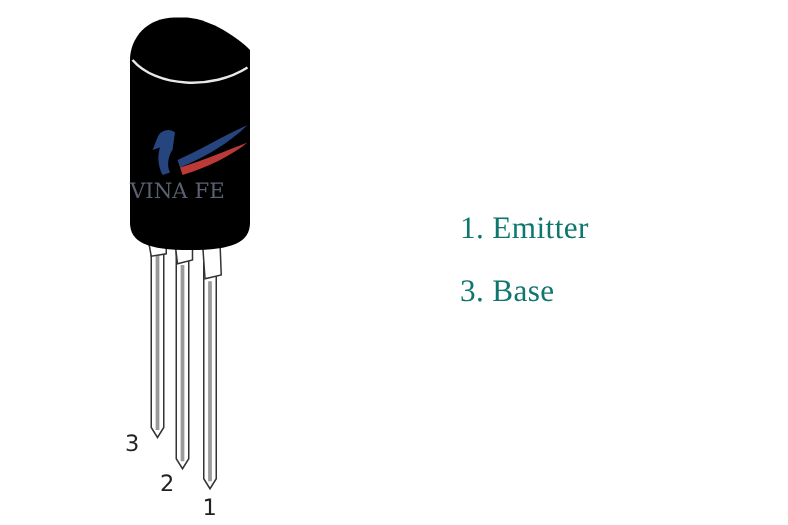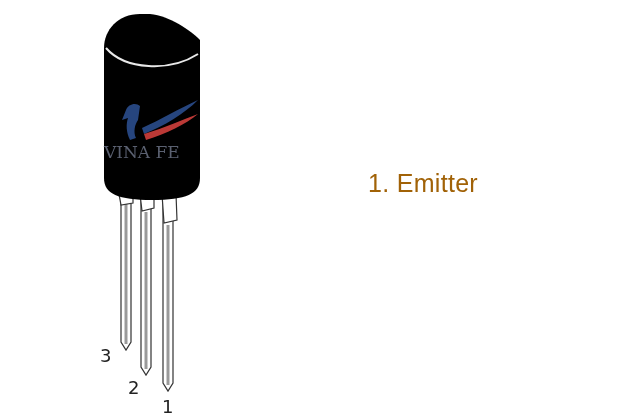--- a/index.html
+++ b/index.html
@@ -1,20 +1,20 @@
 <!DOCTYPE html>
 <html><head>
 <meta charset="utf-8">
 <style>
   html, body { margin:0; padding:0; background:#ffffff; }
   body { width:630px; height:420px; position:relative; overflow:hidden; font-family:"Liberation Sans", sans-serif; }
   .diagram { position:absolute; left:0; top:0; width:630px; height:420px; }
   .pin-num { position:absolute; font-size:18px; color:#222; font-family:"DejaVu Sans", sans-serif; }
   .legend { position:absolute; left:368px; top:162px; }
-  .legend-item { font-family:Liberation Sans, sans-serif; font-size:25px; color:#a16207; height:51px; line-height:42px; letter-spacing:0.3px; }
+  .legend-item { font-family:Liberation Serif, serif; font-size:25px; color:#0f766e; height:51px; line-height:42px; letter-spacing:0.3px; }
   .wm { font-family:"DejaVu Serif", serif; }
 </style>
 </head>
 <body>
 
 <div class="diagram">
   <svg width="630" height="420" viewBox="0 0 630 420">
 
     <g fill="#ffffff" stroke="#333" stroke-width="1.2">
 
@@ -45,13 +45,14 @@
     </g>
   </svg>
 
   <span class="pin-num" style="left:100px;top:345px;">3</span>
   <span class="pin-num" style="left:128px;top:377px;">2</span>
   <span class="pin-num" style="left:162px;top:396px;">1</span>
 </div>
 
 <div class="legend">
   <div class="legend-item">1. Emitter</div>
+  <div class="legend-item">3. Base</div>
 </div>
 
 </body></html>

